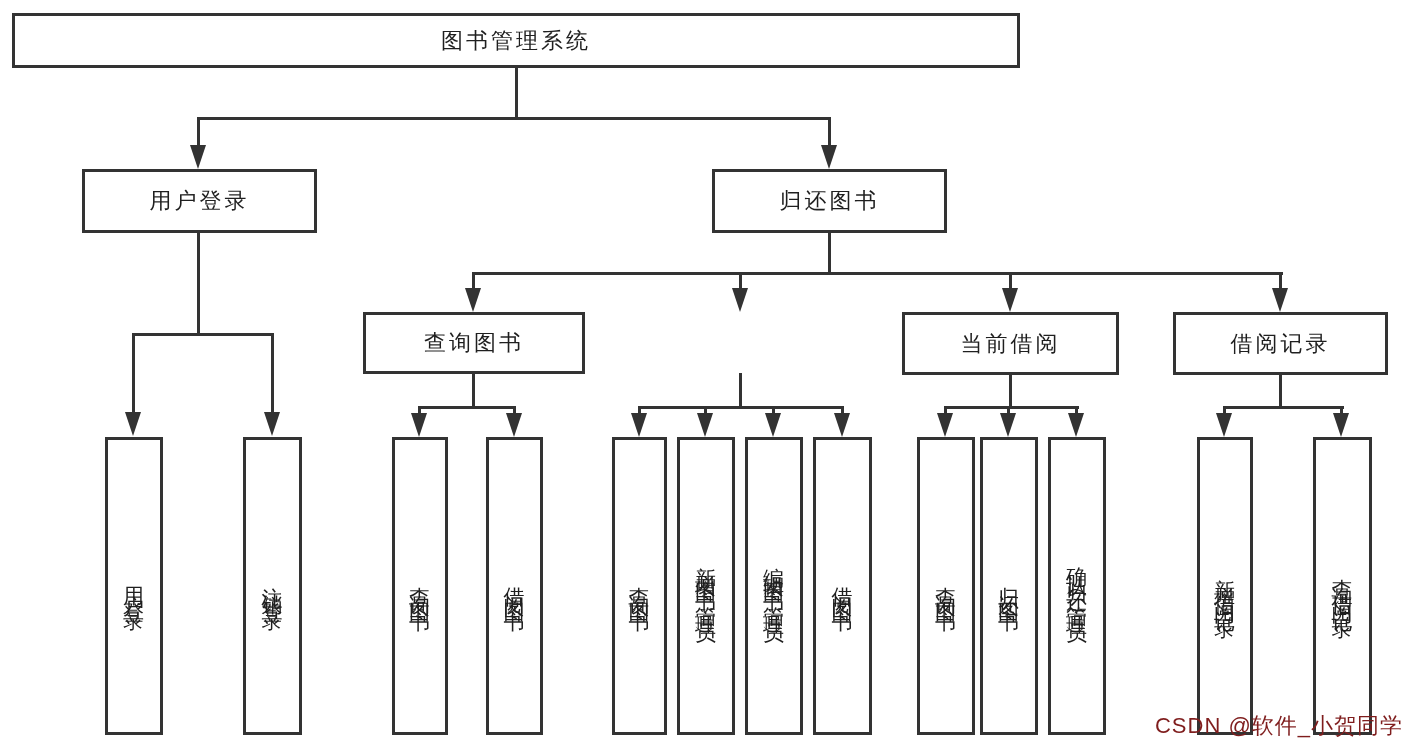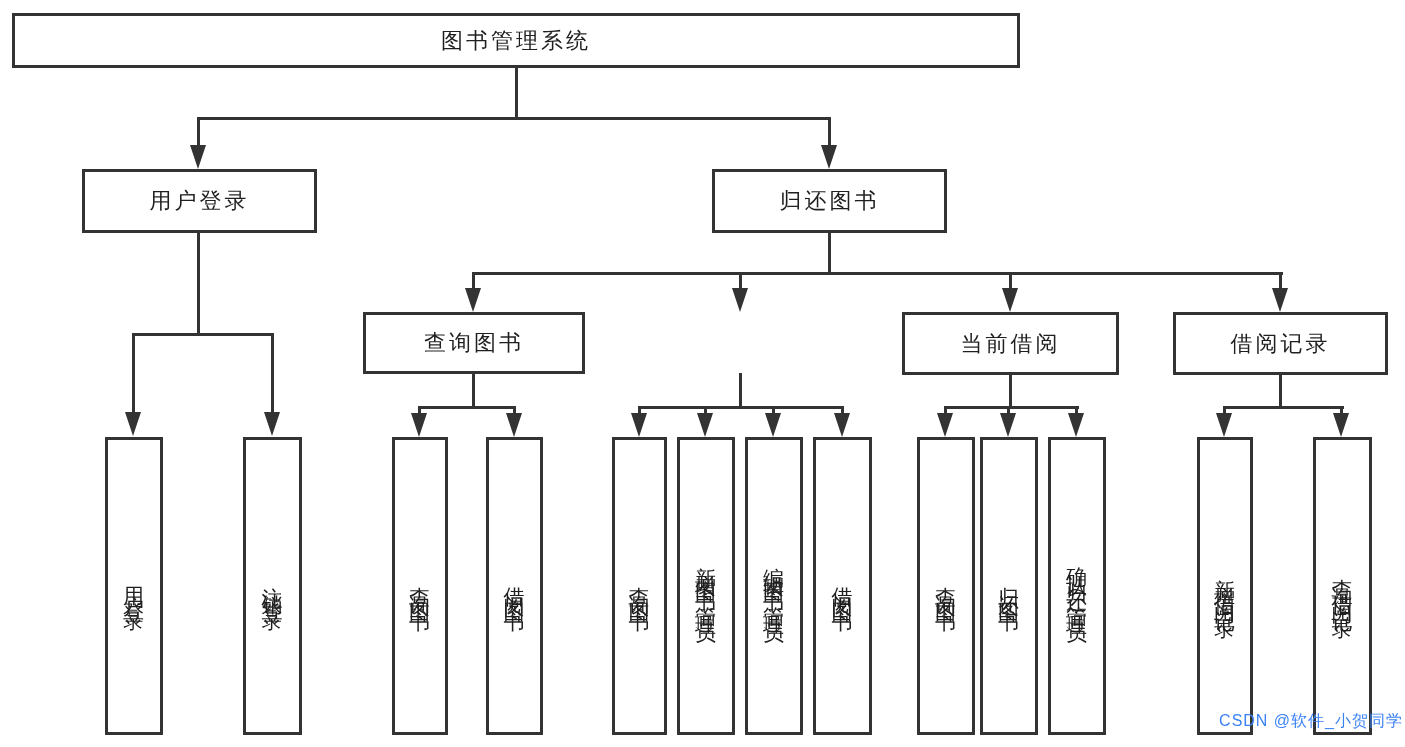--- a/index.html
+++ b/index.html
@@ -7,22 +7,22 @@
           font-family:"Liberation Sans",sans-serif;}
   .box{position:absolute;box-sizing:border-box;border:3px solid #333333;background:#ffffff;
        display:flex;align-items:center;justify-content:center;color:#1f1f1f;}
   .hbox{font-size:22px;letter-spacing:3px;font-weight:400;}
   .vbox{top:437px;height:298px;font-size:21px;writing-mode:vertical-rl;text-orientation:mixed;
         letter-spacing:8px;line-height:1;}
   .hl{position:absolute;background:#333333;height:3px;}
   .vl{position:absolute;background:#333333;width:3px;}
   .arr{position:absolute;width:0;height:0;border-left:8px solid transparent;
        border-right:8px solid transparent;border-top:24px solid #333333;}
-  .wm{position:absolute;top:711px;right:2px;font-size:16px;letter-spacing:1px;
-      color:#3b82f6;white-space:nowrap;}
+  .wm{position:absolute;top:711px;right:2px;font-size:22px;letter-spacing:1px;
+      color:#7f1d1d;white-space:nowrap;}
 </style>
 </head>
 <body>
 
 <div class="canvas">
 
   <div class="box hbox" style="left:12px;top:13px;width:1008px;height:55px">图书管理系统</div>
 
   <div class="vl" style="left:515px;top:68px;height:50px"></div>
   <div class="hl" style="left:197px;top:117px;width:634px"></div>

